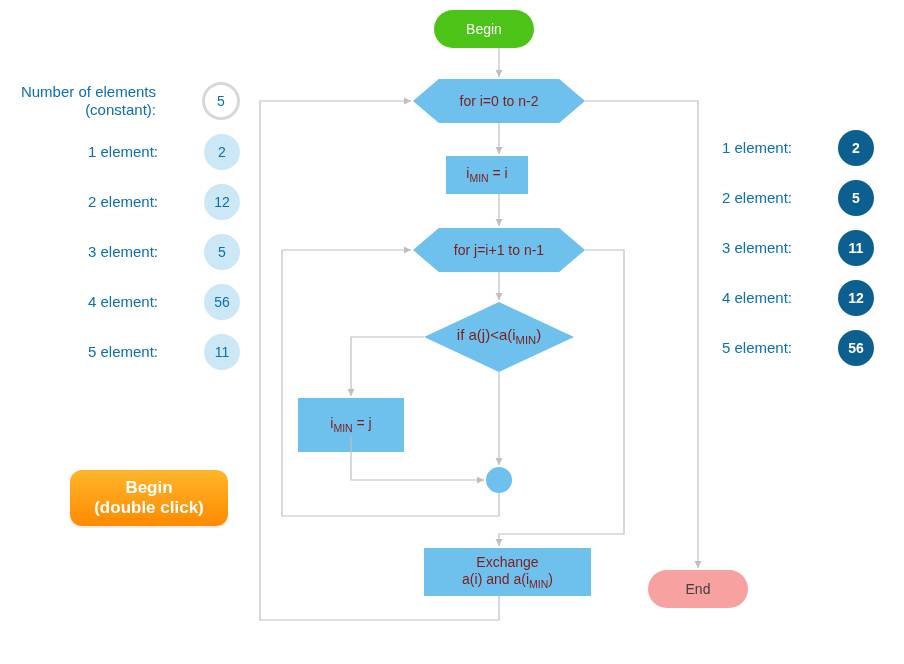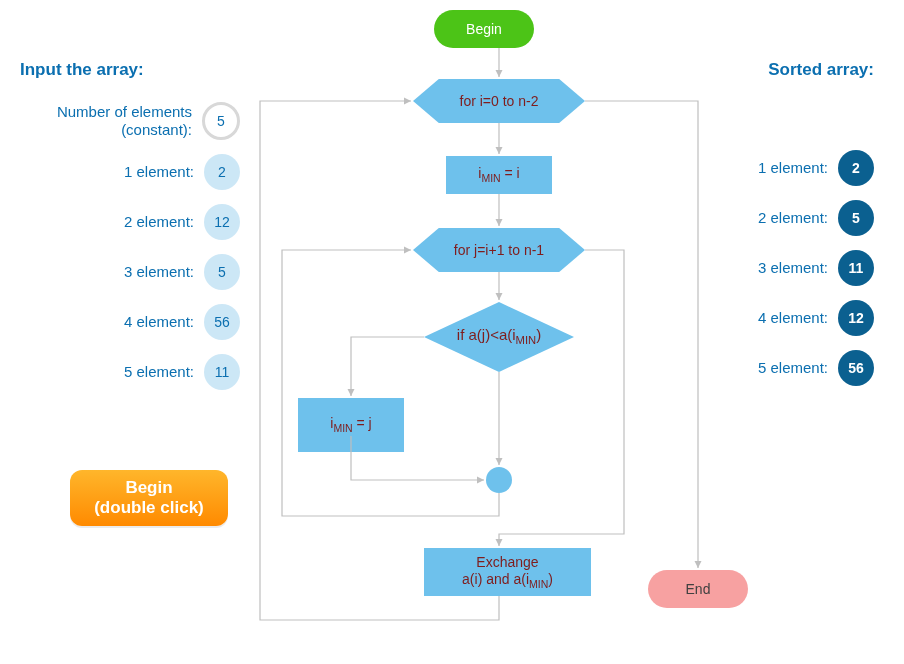--- a/index.html
+++ b/index.html
@@ -22,20 +22,21 @@
     top: 60px;
     width: 220px;
   }
   .row {
     display: flex;
     align-items: center;
     justify-content: flex-end;
     margin-bottom: 14px;
     color: #0b6fb0;
     font-size: 15px;
+    gap: 36px;
   }
   .row .label {
     margin-right: 10px;
     text-align: right;
     line-height: 1.2;
   }
   .circle {
     width: 36px;
     height: 36px;
     border-radius: 50%;
@@ -128,21 +129,20 @@
     width: 904px; height: 664px;
     pointer-events: none;
   }
   .arrow-line { stroke: #bfbfbf; stroke-width: 1.2; fill: none; }
   .arrow-head { fill: #bfbfbf; }
 </style>
 </head>
 <body>
 
 <div class="left-panel">
-  <div class="title">Input the array:</div>
   <div style="height:22px"></div>
   <div class="row">
     <span class="label" style="max-width:140px;">Number of elements (constant):</span>
     <span class="circle ring">5</span>
   </div>
   <div class="row">
     <span class="label">1 element:</span>
     <span class="circle light">2</span>
   </div>
   <div class="row">
@@ -162,21 +162,20 @@
     <span class="circle light">11</span>
   </div>
 </div>
 
 <div class="enter-btn">
   <span>Begin</span>
   <span>(double click)</span>
 </div>
 
 <div class="right-panel">
-  <div class="title" style="text-align:right;">Sorted array:</div>
   <div style="height:70px"></div>
   <div class="row">
     <span class="label">1 element:</span>
     <span class="circle dark">2</span>
   </div>
   <div class="row">
     <span class="label">2 element:</span>
     <span class="circle dark">5</span>
   </div>
   <div class="row">
@@ -190,21 +189,21 @@
   <div class="row">
     <span class="label">5 element:</span>
     <span class="circle dark">56</span>
   </div>
 </div>
 
 <div class="node terminator begin" style="left:434px; top:10px; width:100px; height:38px;">Begin</div>
 
 <div class="node hexagon" style="left:413px; top:79px; width:172px; height:44px;">for i=0 to n-2</div>
 
-<div class="node process" style="left:446px; top:156px; width:106px; height:38px;">
+<div class="node process" style="left:446px; top:156px; width:82px; height:38px;">
   <span>
     <span>i</span><sub>MIN</sub><span> = i</span>
   </span>
 </div>
 
 <div class="node hexagon" style="left:413px; top:228px; width:172px; height:44px;">for j=i+1 to n-1</div>
 
 <div class="node diamond" style="left:424px; top:302px; width:150px; height:70px;">
   <span>
     <span>if a(j)&lt;a(i</span><sub>MIN</sub><span>)</span>

